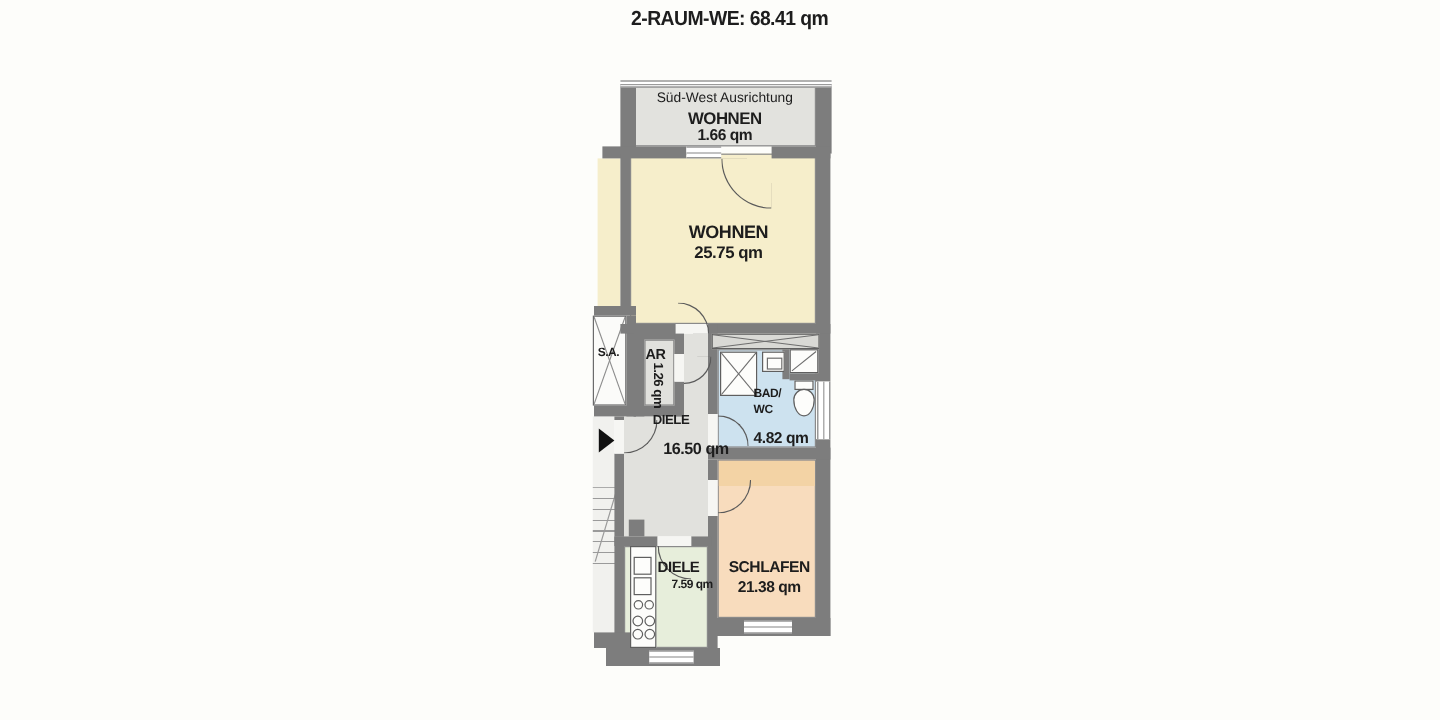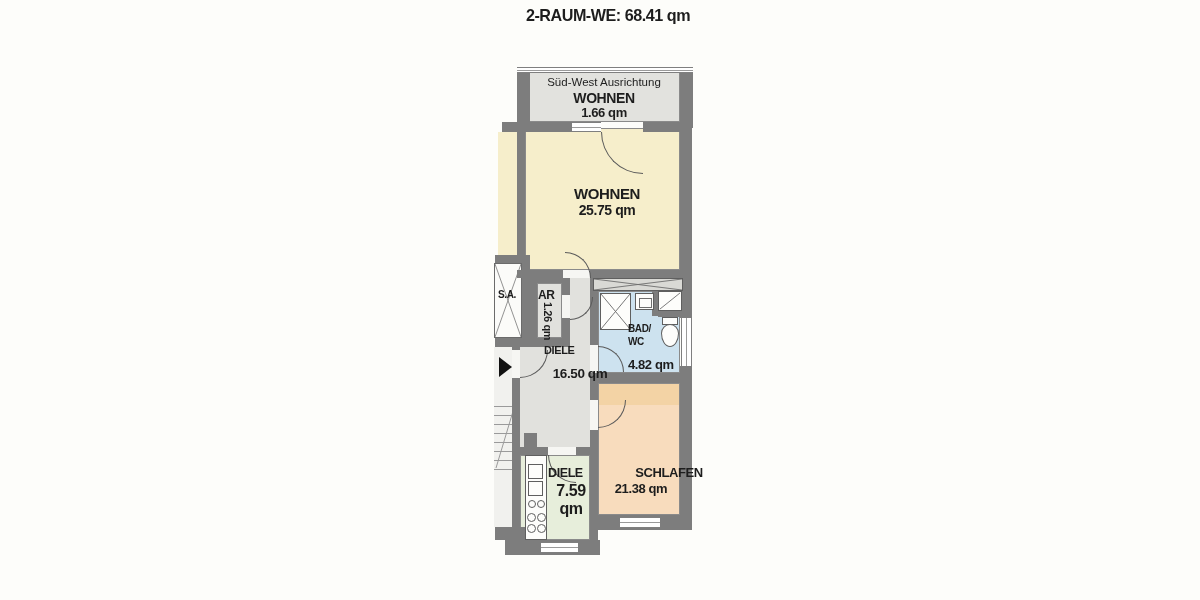--- a/index.html
+++ b/index.html
@@ -176,19 +176,19 @@
     <div class="lbl" style="left:540px;top:302px;width:14px;height:44px;font-size:11px;writing-mode:vertical-rl;">1.26 qm</div>
 
     <div class="lbl" style="left:628px;top:323px;width:52px;text-align:left;font-size:10px;line-height:1.25;">BAD/
 WC</div>
     <div class="lbl" style="left:628px;top:358px;width:52px;text-align:left;font-size:13px;">4.82 qm</div>
 
     <div class="lbl" style="left:544px;top:344px;width:72px;font-size:11px;">DIELE</div>
     <div class="lbl" style="left:544px;top:366px;width:72px;text-align:center;font-size:13.5px;">16.50 qm</div>
 
     <div class="lbl" style="left:548px;top:466px;width:46px;text-align:left;font-size:12.5px;">DIELE</div>
-    <div class="lbl" style="left:548px;top:482px;width:46px;text-align:center;font-size:16px;">7.59 qm</div>
+    <div class="lbl" style="left:548px;top:482px;width:46px;text-align:right;font-size:10px;">7.59 qm</div>
 
-    <div class="lbl" style="left:606px;top:466px;width:70px;text-align:center;font-size:13px;margin-left:28px;">SCHLAFEN</div>
+    <div class="lbl" style="left:606px;top:466px;width:70px;text-align:center;font-size:13px;">SCHLAFEN</div>
     <div class="lbl" style="left:606px;top:482px;width:70px;text-align:center;font-size:13px;">21.38 qm</div>
 
   </div>
 </div>
 
 </body></html>

